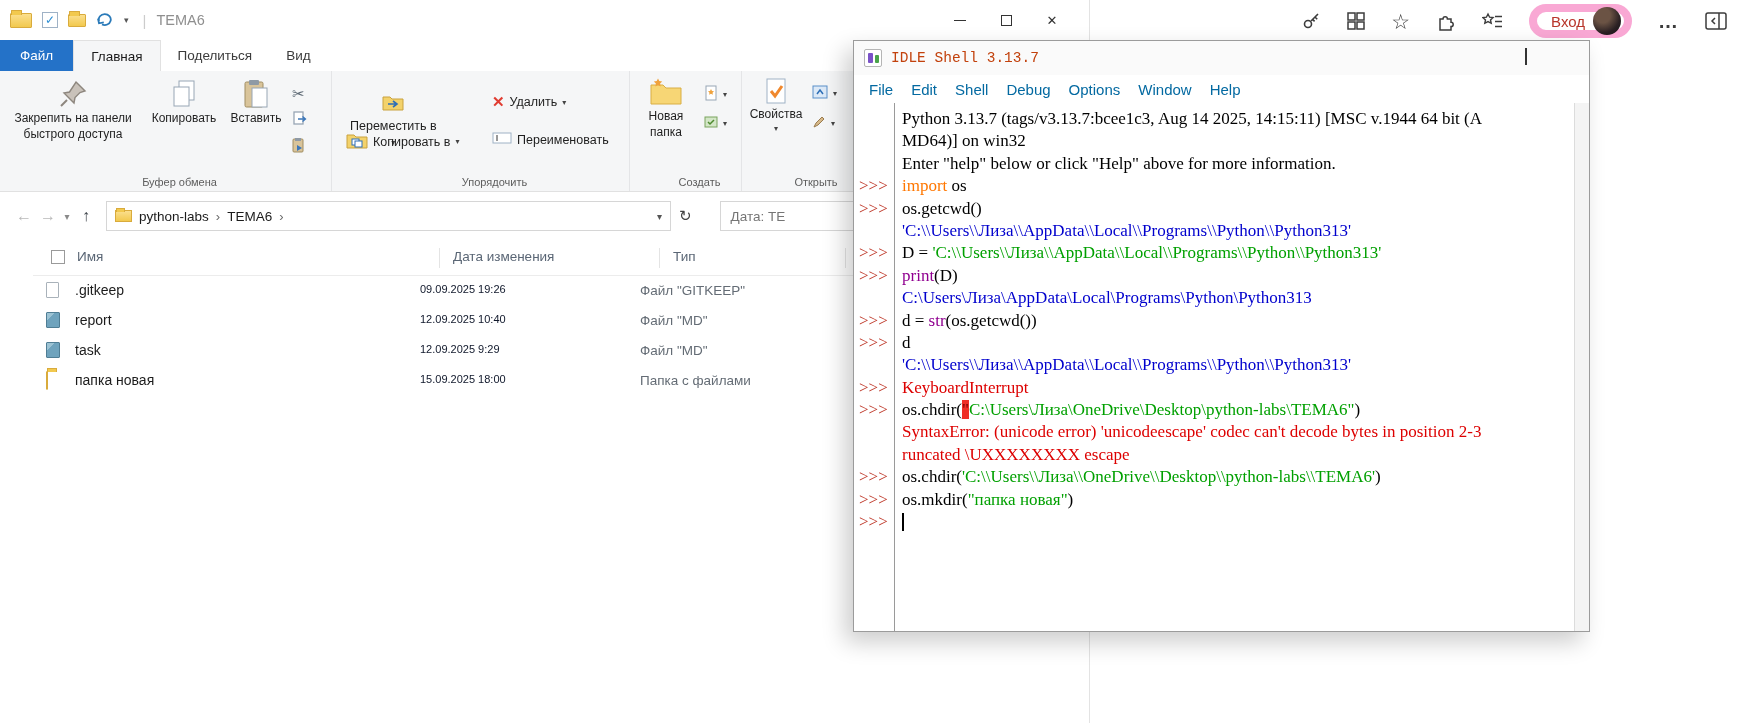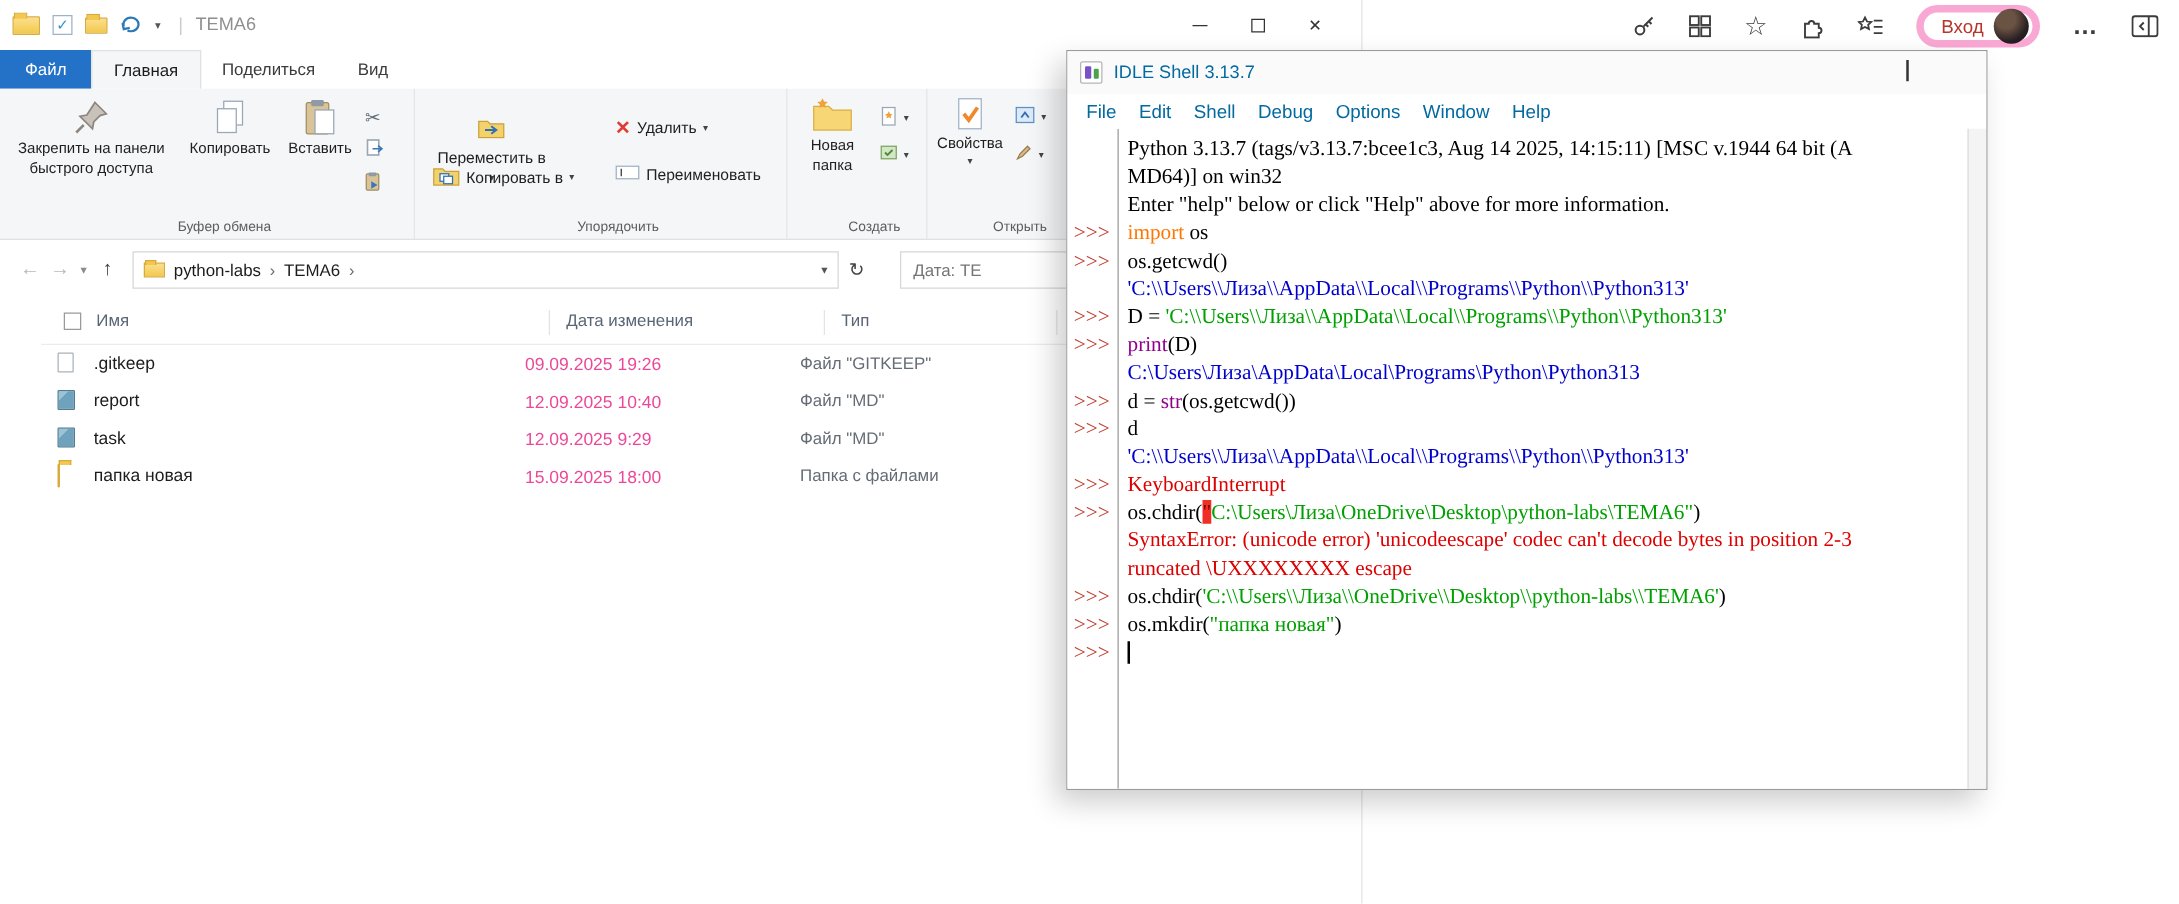--- a/index.html
+++ b/index.html
@@ -14,21 +14,21 @@
     position:absolute; left:1090px; top:0; width:653px; height:42px;
     display:flex; align-items:center; justify-content:flex-end;
     gap:26px; padding-right:16px; background:#fff; z-index:0;
   }
   .bicon { color:#3c3c3c; display:flex; align-items:center; justify-content:center; cursor:default; }
   .bicon svg { display:block; }
   .star-glyph { font-size:21px; line-height:1; }
   .more-glyph { font-size:20px; font-weight:bold; letter-spacing:1px; }
   .signin-pill {
     display:flex; align-items:center; gap:8px; height:34px;
-    border:6px solid #f9a8d4; border-radius:18px; padding:1px 3px 1px 14px;
+    border:8px solid #f9a8d4; border-radius:18px; padding:1px 3px 1px 14px;
   }
   .signin-label { color:#b8352a; font-size:15px; }
   .avatar {
     width:28px; height:28px; border-radius:50%;
     background:radial-gradient(circle at 35% 30%, #6b5344 0 28%, #2a2023 65%, #141014 100%);
   }
 
   
   .explorer {
     position:absolute; left:0; top:0; width:1090px; height:723px;
@@ -85,38 +85,38 @@
 
   
   .list-headers { position:absolute; left:0; top:240px; width:100%; height:36px; border-bottom:1px solid #ececec; font-size:13.5px; color:#5a6675;margin-left:33px; }
   .hdr { position:absolute; top:9px; }
   .hdr-check { position:absolute; left:18px; top:10px; width:14px; height:14px; border:1px solid #9a9a9a; background:#fff; }
   .hdr-sep { position:absolute; top:8px; width:1px; height:20px; background:#e4e4e4; }
   .file-rows { position:absolute; left:0; top:276px; width:100%; }
   .frow { position:relative; height:30px; }
   .fic { position:absolute; left:46px; top:6px; }
   .fname { position:absolute; left:75px; top:6px; font-size:14px; color:#1c1c1c; }
-  .fdate { position:absolute; left:420px; top:7px; font-size:14px; color:#ec4899; }
+  .fdate { position:absolute; left:420px; top:7px; font-size:11px; color:#0f172a; }
   .ftype { position:absolute; left:640px; top:7px; font-size:13.5px; color:#646c75; }
   .ic-folder { position:relative; width:18px; height:13px; margin-top:3px; background:linear-gradient(#fbdf8e,#f2c94e); border:1px solid #d9ab3c; border-radius:1px; }
   .ic-folder::before { content:""; position:absolute; left:0; top:-4px; width:8px; height:3px; background:#f2c94e; border:1px solid #d9ab3c; border-bottom:none; }
   .ic-file { width:13px; height:16px; background:#fff; border:1px solid #a9b2ba; border-radius:1px; }
   .ic-md { width:14px; height:16px; background:linear-gradient(135deg,#9cc3d4 0 30%, #6fa3bd 30% 100%); border:1px solid #4f7d94; border-radius:1px; }
 
   
   .idle {
     position:absolute; left:853px; top:40px; width:737px; height:592px;
     background:#fff; border:1px solid #9b9b9b; z-index:3;
     box-shadow:-8px 10px 22px rgba(0,0,0,0.20);
   }
   .idle-titlebar { position:relative; height:34px; background:#fafafa; display:flex; align-items:center; padding-left:10px; gap:9px; }
   .idle-icon { width:18px; height:18px; border:1px solid #b5b5b5; background:#fff; position:relative; border-radius:2px; }
   .idle-icon::before { content:""; position:absolute; left:3px; top:3px; width:5px; height:10px; background:#7a52c7; border-radius:1px; }
   .idle-icon::after { content:""; position:absolute; left:10px; top:5px; width:4px; height:8px; background:#4aa34a; border-radius:1px; }
-  .idle-title { font-size:14.5px; color:#0369a1; }
+  .idle-title { font-size:14.5px; color:#c2410c;font-family:Liberation Mono, monospace; }
   .idle-btn { position:absolute; top:8px; width:30px; text-align:center; color:#333; font-size:13px; }
   .idle-min { left:592px; }
   .idle-max { left:657px; }
   .idle-min .min-line { width:12px; height:1px; background:#333; margin:8px auto 0; }
   .idle-max .max-box { width:11px; height:11px; border:1px solid #333; margin:3px auto 0; }
   .idle-menubar { height:28px; display:flex; align-items:center; padding-left:6px; background:#fff; }
   .menu-item { padding:0 9px; font-size:15px; color:#0369a1; }
   .idle-content {
     position:absolute; left:0; top:62px; right:15px; bottom:0; overflow:hidden;
     font-family:"Liberation Serif", serif; font-size:17px; background:#fff; padding-top:6px;

